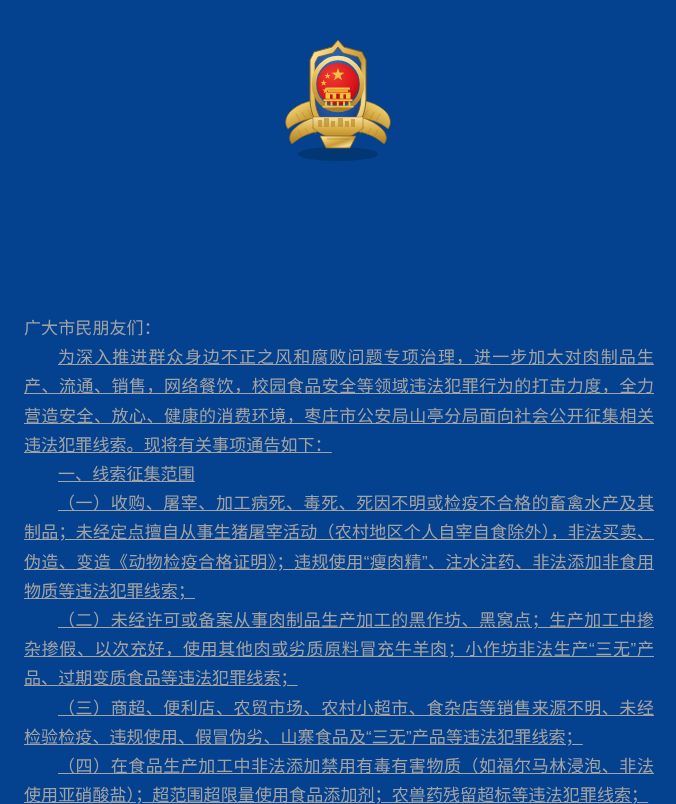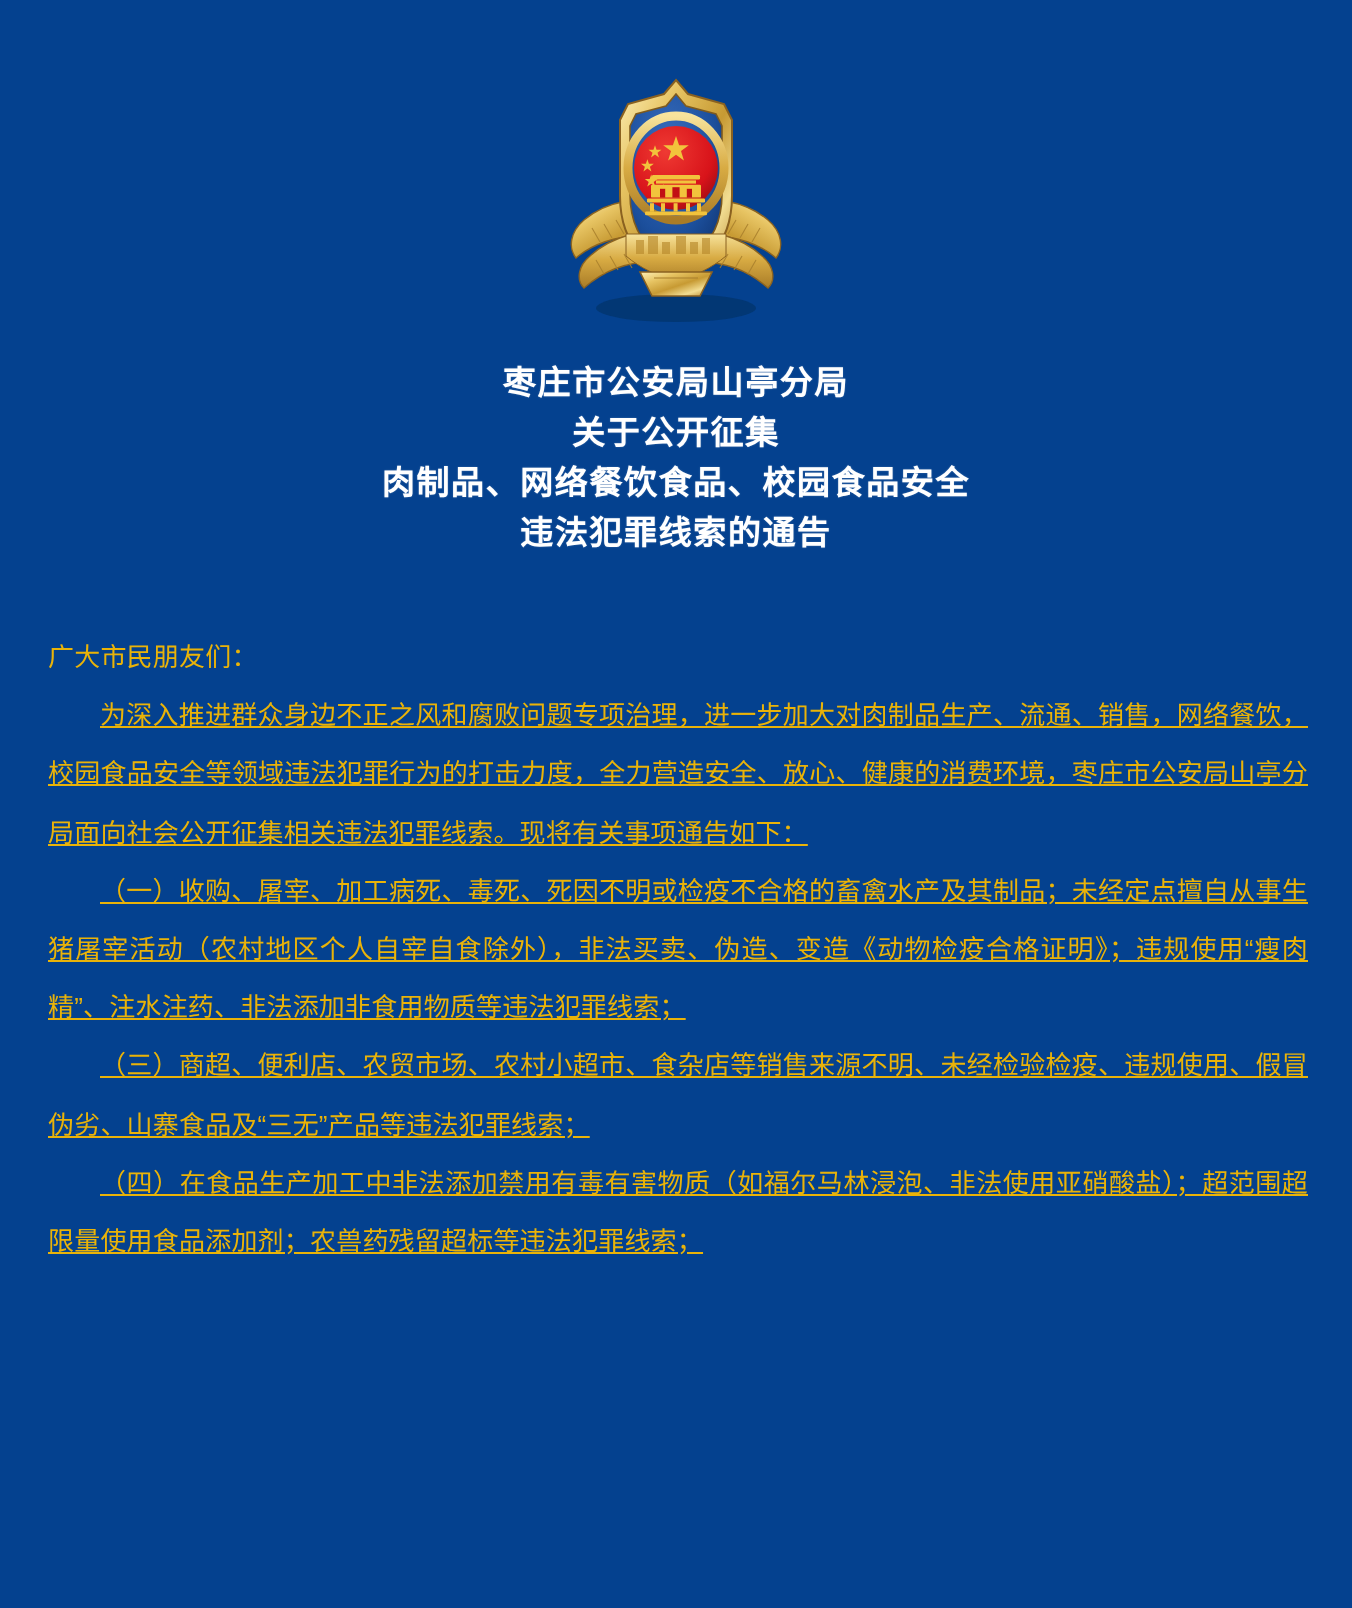--- a/index.html
+++ b/index.html
@@ -61,22 +61,22 @@
   }
 
   
   .body-block {
     position: absolute;
     top: 314px;
     left: 24px;
     width: 630px;
   }
   .para {
-    color: #eab308;
-    font-size: 13px;
+    color: #a3a3a3;
+    font-size: 17px;
     line-height: 29.2px;
     letter-spacing: 0.1px;
     text-align: justify;
     text-justify: inter-ideograph;
     margin: 0;
     word-break: break-all;
   }
   .para.indent {
     text-indent: 2em;
     text-decoration: underline;
@@ -198,29 +198,25 @@
         <rect x="56" y="82" width="5" height="9"></rect>
         <rect x="63" y="85" width="4" height="6"></rect>
         <rect x="69" y="83" width="4" height="8"></rect>
       </g>
 
       <path d="M38 100 L74 100 L68 112 L44 112 Z" fill="url(#goldA)" stroke="#8a6120" stroke-width="0.8"></path>
       <path d="M45 103 L67 103" stroke="#a87f2c" stroke-width="0.6"></path>
     </svg>
   </div>
 
-  <div class="title-block">
-    <div class="title-line">枣庄市公安局山亭分局</div>
-    <div class="title-line">关于公开征集</div>
-    <div class="title-line">肉制品、网络餐饮食品、校园食品安全</div>
-    <div class="title-line">违法犯罪线索的通告</div>
-  </div>
 
   <div class="body-block">
     <p class="para flush">广大市民朋友们：</p>
     <p class="para indent">为深入推进群众身边不正之风和腐败问题专项治理，进一步加大对肉制品生产、流通、销售，网络餐饮，校园食品安全等领域违法犯罪行为的打击力度，全力营造安全、放心、健康的消费环境，枣庄市公安局山亭分局面向社会公开征集相关违法犯罪线索。现将有关事项通告如下：</p>
+    <p class="para indent">一、线索征集范围</p>
     <p class="para indent">（一）收购、屠宰、加工病死、毒死、死因不明或检疫不合格的畜禽水产及其制品；未经定点擅自从事生猪屠宰活动（农村地区个人自宰自食除外），非法买卖、伪造、变造《动物检疫合格证明》；违规使用“瘦肉精”、注水注药、非法添加非食用物质等违法犯罪线索；</p>
+    <p class="para indent">（二）未经许可或备案从事肉制品生产加工的黑作坊、黑窝点；生产加工中掺杂掺假、以次充好，使用其他肉或劣质原料冒充牛羊肉；小作坊非法生产“三无”产品、过期变质食品等违法犯罪线索；</p>
     <p class="para indent">（三）商超、便利店、农贸市场、农村小超市、食杂店等销售来源不明、未经检验检疫、违规使用、假冒伪劣、山寨食品及“三无”产品等违法犯罪线索；</p>
     <p class="para indent">（四）在食品生产加工中非法添加禁用有毒有害物质（如福尔马林浸泡、非法使用亚硝酸盐）；超范围超限量使用食品添加剂；农兽药残留超标等违法犯罪线索；</p>
 
   </div>
 
 </div>
 
 </body></html>

